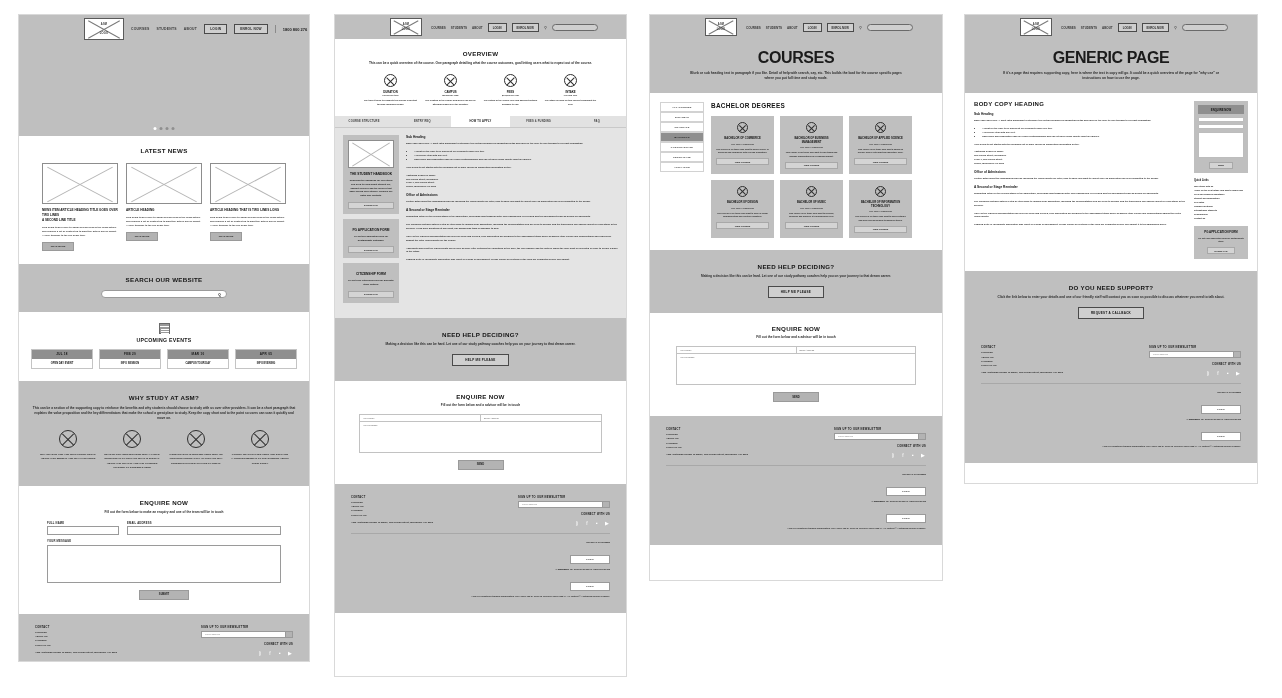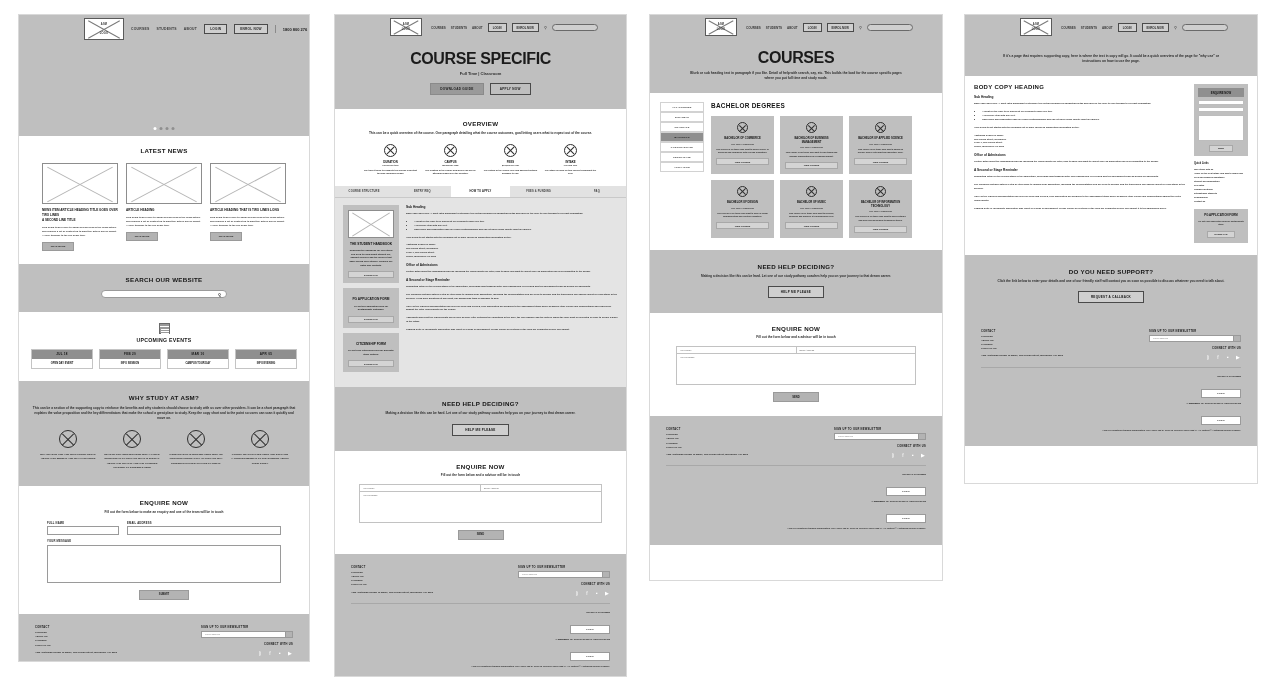--- a/index.html
+++ b/index.html
@@ -418,28 +418,20 @@
         <span class="nl">COURSES</span>
         <span class="nl">STUDENTS</span>
         <span class="nl">ABOUT</span>
         <span class="nbtn">LOGIN</span>
         <span class="nbtn">ENROL NOW</span>
         <span style="font-size:4px;color:#444;">⚲</span>
         <span class="srchpill"></span>
       </div>
     </div>
 
-    <div class="hero-c">
-      <h1>COURSE SPECIFIC</h1>
-      <div class="sub">Full Time | Classroom</div>
-      <div class="btns">
-        <span class="btn-d">DOWNLOAD GUIDE</span>
-        <span class="btn-o">APPLY NOW</span>
-      </div>
-    </div>
 
     <div style="padding:11px 16px 10px;background:#fff;">
       <h2 class="sect">OVERVIEW</h2>
       <p class="sect-p" style="margin-top:4px;">This can be a quick overview of the course. One paragraph detailing what the course outcomes, goal letting users what to expect out of the course.</p>
       <div style="display:flex;gap:6px;justify-content:center;margin-top:8px;">
         <div style="width:54px;text-align:center;">
           <div class="circ sm"></div>
           <div style="font-size:2.8px;font-weight:bold;color:#111;margin-top:3px;">DURATION</div>
           <div style="font-size:2.2px;font-weight:600;color:#333;">3 years full time</div>
           <div style="font-size:2.2px;font-weight:600;color:#2a2a2a;margin-top:3px;line-height:1.6;">The time it takes to complete this course from start to finish including breaks.</div>
@@ -730,20 +722,21 @@
         <span class="nl">STUDENTS</span>
         <span class="nl">ABOUT</span>
         <span class="nbtn">LOGIN</span>
         <span class="nbtn">ENROL NOW</span>
         <span style="font-size:4px;color:#444;">⚲</span>
         <span class="srchpill"></span>
       </div>
     </div>
 
     <div class="hero-c" style="padding:11px 36px 12px;">
+      <h1>GENERIC PAGE</h1>
       <p class="para">If it's a page that requires supporting copy, here is where the text in copy will go. It could be a quick overview of the page for "why use" or instructions on how to use the page.</p>
     </div>
 
     <div class="gen-body">
       <div class="gen-main">
         <h2 class="sect" style="text-align:left;font-size:6px;margin-bottom:5px;">BODY COPY HEADING</h2>
         <div class="body-h">Sub Heading</div>
         <div class="body-p">Body copy goes here. A short intro paragraph to introduce the section followed by supporting detail and links for the user to click through to relevant information.</div>
         <ul class="body-ul">
           <li>A point for the user to be sufficient for a design to work like this.</li>

